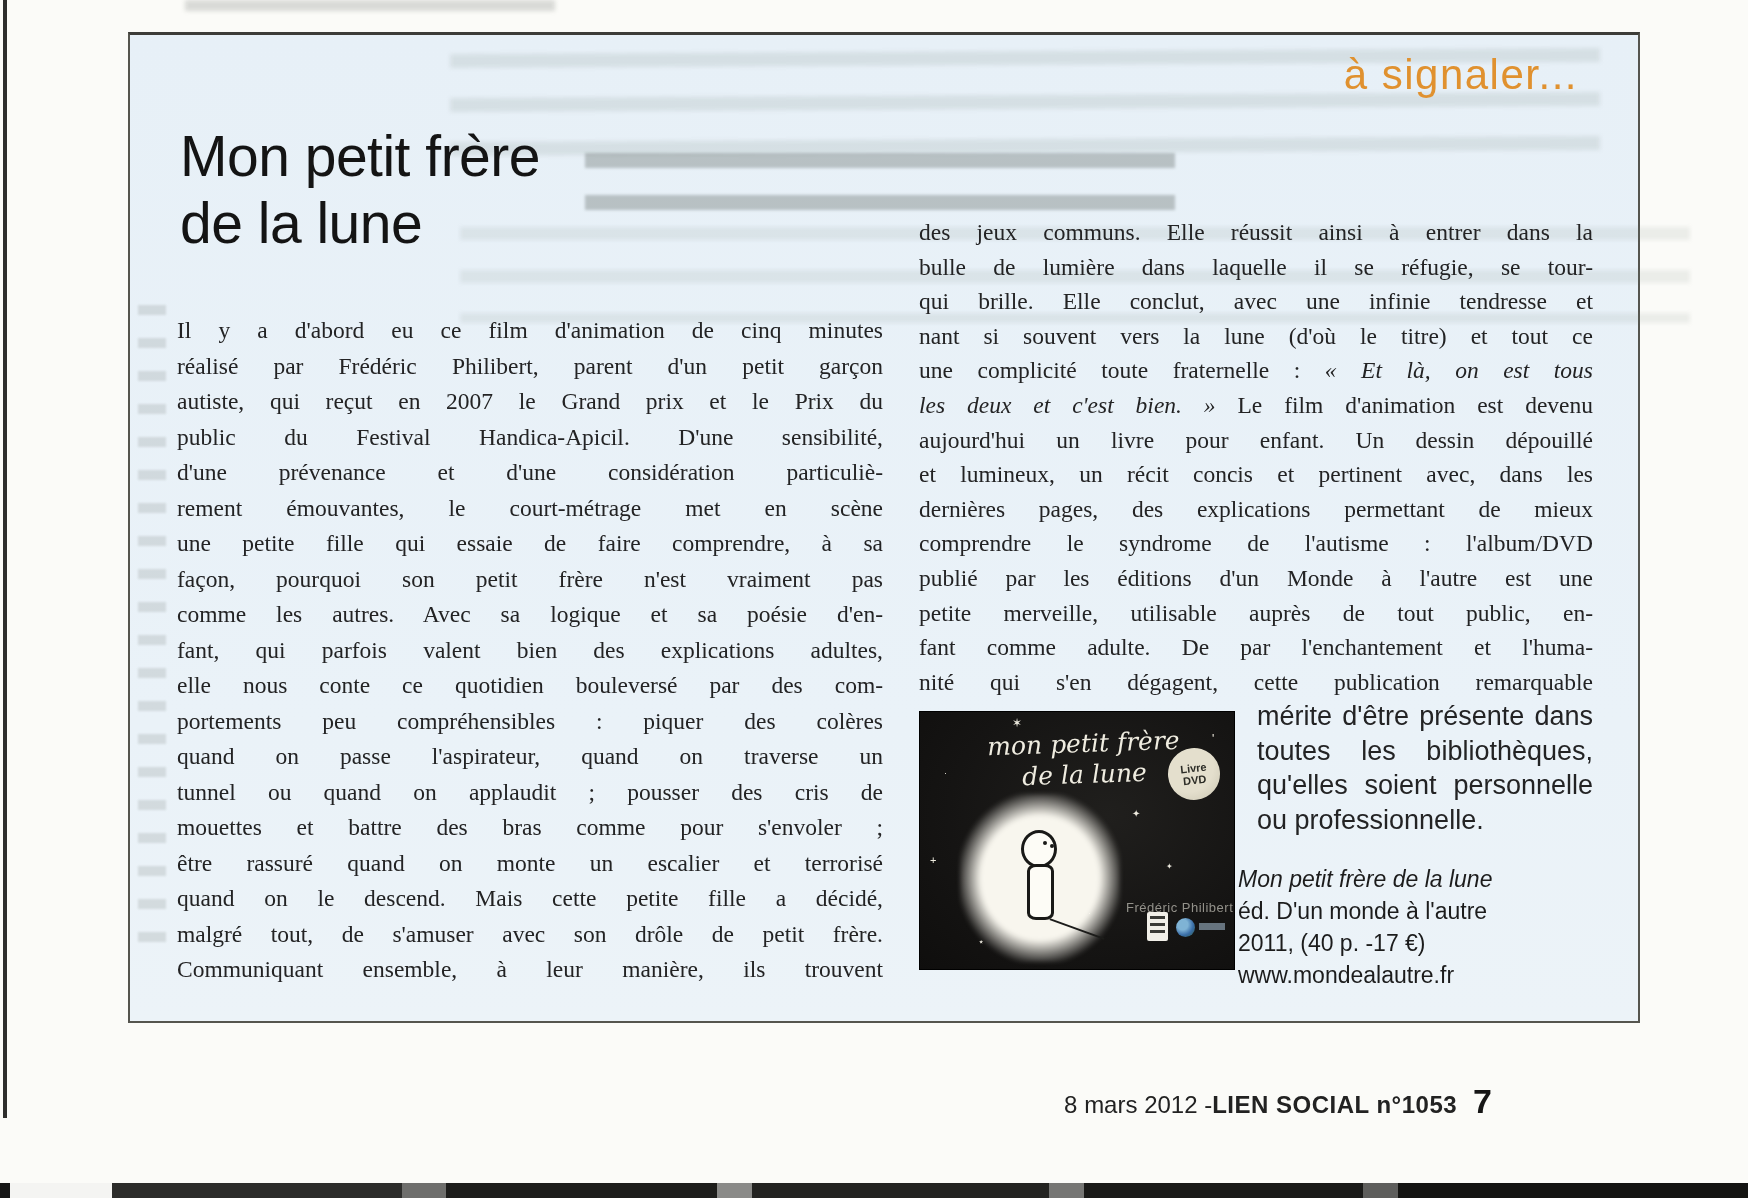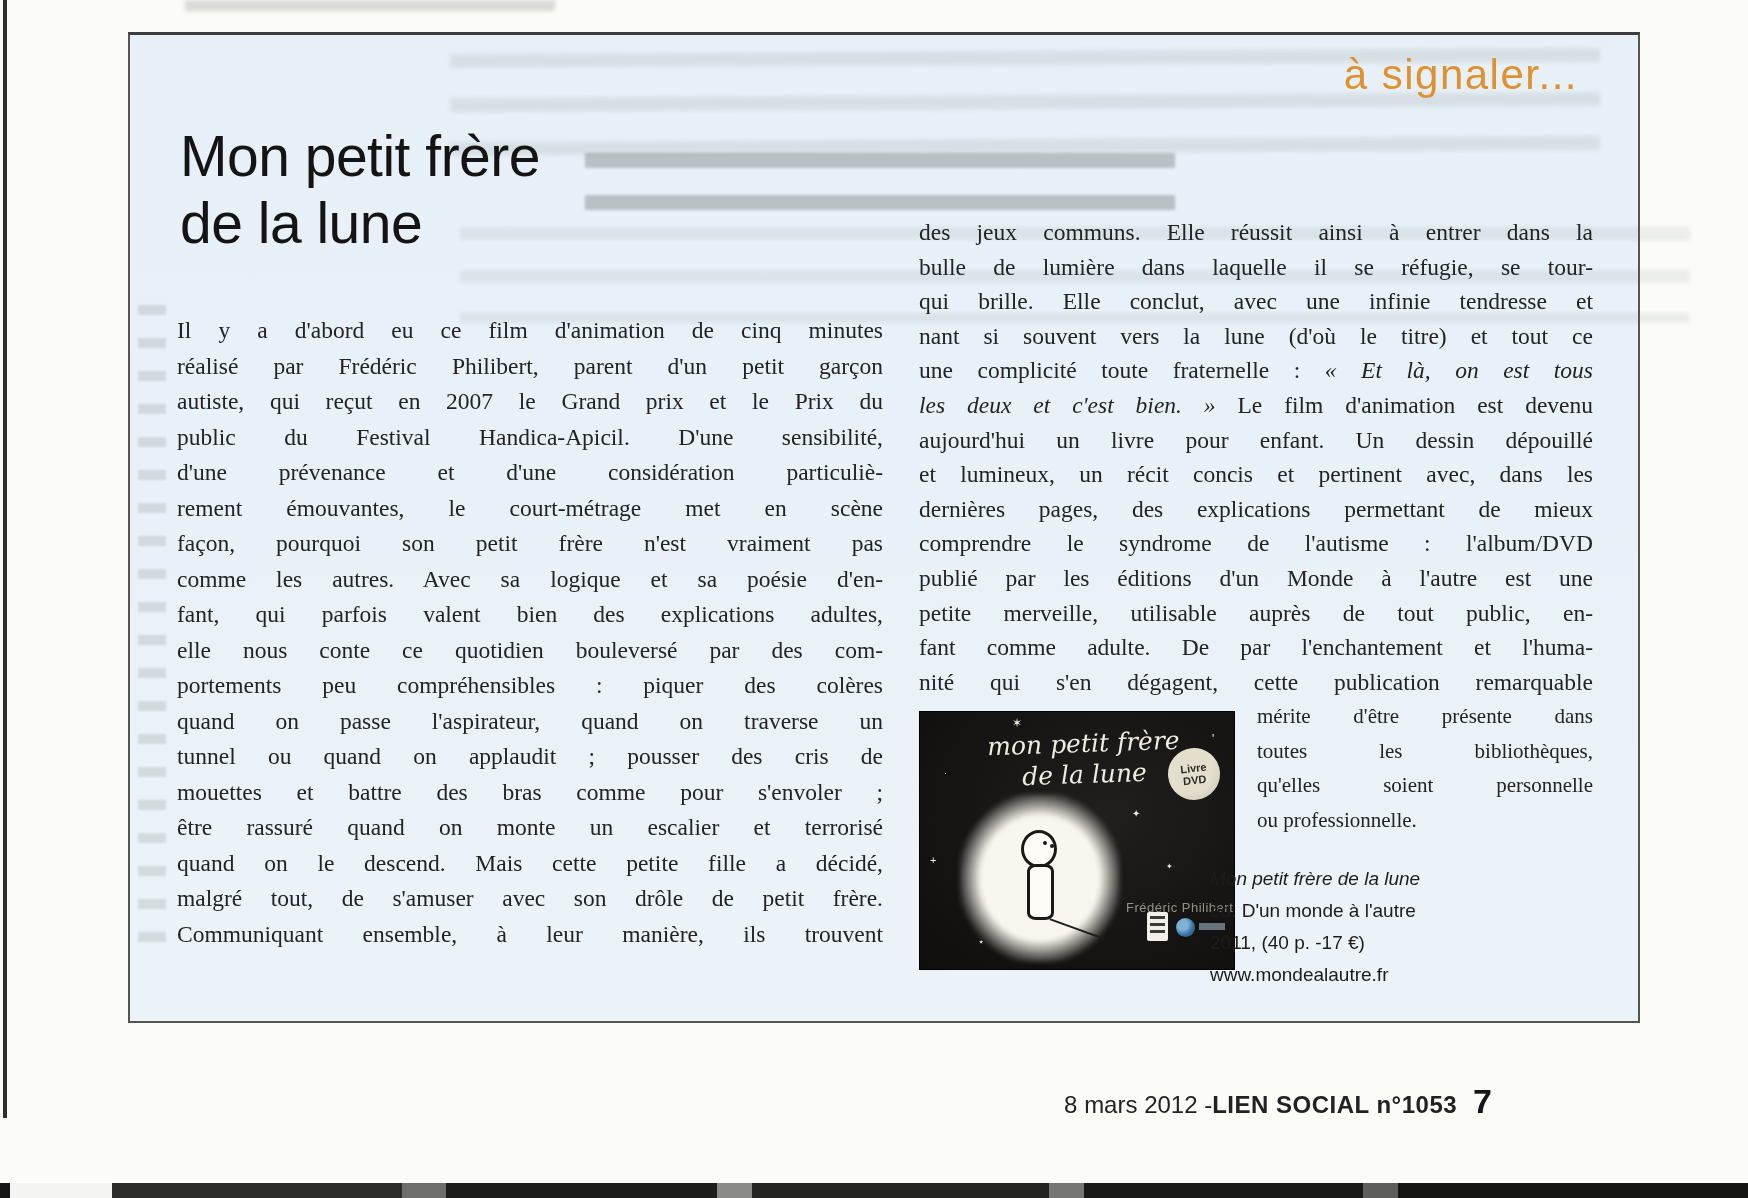--- a/index.html
+++ b/index.html
@@ -44,21 +44,21 @@
   .headline { position:absolute; left:50px; top:88px;
     font-size:57px; line-height:67px; color:#141414; letter-spacing:-0.5px; }
   .body-col { position:absolute; color:#232324;
     font-family:"Liberation Serif", serif; font-size:23.5px; line-height:35.5px; }
   .col-left  { left:47px;  top:278px; width:706px; }
   .col-right { left:789px; top:180px; width:674px; line-height:34.6px; }
   .tline { text-align:justify; text-align-last:justify; white-space:normal; }
   .quote-line { text-align:justify; text-align-last:justify; }
   .q-italic { font-style:italic; }
   .wrapped { position:absolute; left:1127px; top:664px; width:336px;
-    color:#232324; font-family:Liberation Serif, serif; font-size:21px; line-height:34.6px; }
+    color:#232324; font-family:Liberation Sans, sans-serif; font-size:27px; line-height:34.6px; }
   .wrapped .tline:last-child { text-align-last:left; }
   
   .cover { position:absolute; left:789px; top:676px; width:316px; height:259px;
     background:radial-gradient(ellipse at 60% 40%, #201f1d 0%, #151413 60%, #0f0e0d 100%);
     border:1px solid #000; box-sizing:border-box; }
   .cover-title { position:absolute; left:64px; top:16px; width:200px;
     font-family:"DejaVu Serif", serif; font-style:italic; font-size:25px; line-height:31px;
     color:#efece0; text-align:center; transform:rotate(-2deg); }
   .glow { position:absolute; left:40px; top:82px; width:160px; height:168px;
     background:radial-gradient(ellipse at 50% 50%, #f8f6ee 0 52%, rgba(248,246,238,0) 74%);
@@ -78,22 +78,22 @@
   .cover-author { position:absolute; left:206px; top:188px; font-size:13px; color:#93918a;
     letter-spacing:.5px; filter:blur(.4px); }
   .logo-square { position:absolute; left:227px; top:200px; width:21px; height:29px;
     background:#f1efe8; border-radius:2px; }
   .logo-square i { display:block; height:3px; background:#3a3a36; margin:4px 3px 0 3px; }
   .logo-circle { position:absolute; left:256px; top:206px; width:19px; height:19px; border-radius:50%;
     background:radial-gradient(circle at 35% 35%, #7fb3d5 0 30%, #3a6ea8 60%, #2d5b3f 100%); }
   .logo-text { position:absolute; left:279px; top:211px; width:26px; height:7px;
     background:rgba(170,195,215,.55); filter:blur(.5px); }
   
-  .caption { position:absolute; left:1080px; top:828px; width:360px;
-    font-size:19px; line-height:32px; color:#1c1c1c; }
+  .caption { position:absolute; left:1108px; top:828px; width:360px;
+    font-size:23px; line-height:32px; color:#1c1c1c; }
   .caption .tline { text-align:left; text-align-last:left; }
   .caption .tline:first-child { font-style:italic; }
   
   .footer { position:absolute; right:256px; top:1082px; display:flex; align-items:baseline; color:#222; }
   .footer-date { font-size:24px; }
   .footer-mag { font-size:24px; font-weight:bold; letter-spacing:.5px; }
   .footer-page { font-size:34px; font-weight:bold; margin-left:16px; color:#161616; }
 </style>
 </head>
 <body>
@@ -117,20 +117,21 @@
       <div>de la lune</div>
     </div>
 
     <div class="body-col col-left">
         <div class="tline">Il y a d'abord eu ce film d'animation de cinq minutes</div>
         <div class="tline">réalisé par Frédéric Philibert, parent d'un petit garçon</div>
         <div class="tline">autiste, qui reçut en 2007 le Grand prix et le Prix du</div>
         <div class="tline">public du Festival Handica-Apicil. D'une sensibilité,</div>
         <div class="tline">d'une prévenance et d'une considération particuliè-</div>
         <div class="tline">rement émouvantes, le court-métrage met en scène</div>
+        <div class="tline">une petite fille qui essaie de faire comprendre, à sa</div>
         <div class="tline">façon, pourquoi son petit frère n'est vraiment pas</div>
         <div class="tline">comme les autres. Avec sa logique et sa poésie d'en-</div>
         <div class="tline">fant, qui parfois valent bien des explications adultes,</div>
         <div class="tline">elle nous conte ce quotidien bouleversé par des com-</div>
         <div class="tline">portements peu compréhensibles : piquer des colères</div>
         <div class="tline">quand on passe l'aspirateur, quand on traverse un</div>
         <div class="tline">tunnel ou quand on applaudit ; pousser des cris de</div>
         <div class="tline">mouettes et battre des bras comme pour s'envoler ;</div>
         <div class="tline">être rassuré quand on monte un escalier et terrorisé</div>
         <div class="tline">quand on le descend. Mais cette petite fille a décidé,</div>

